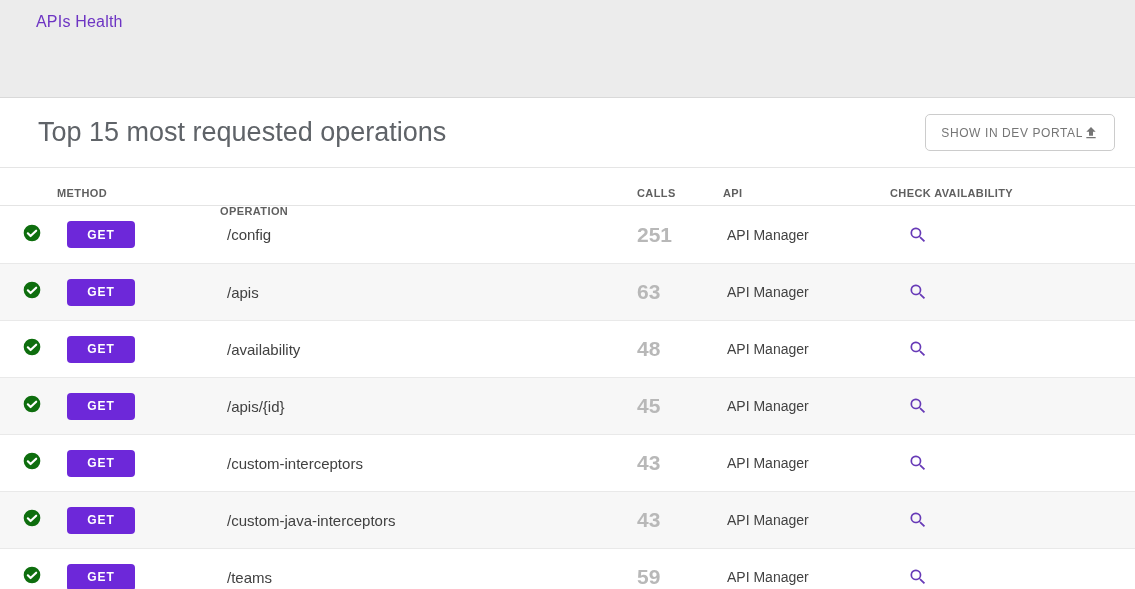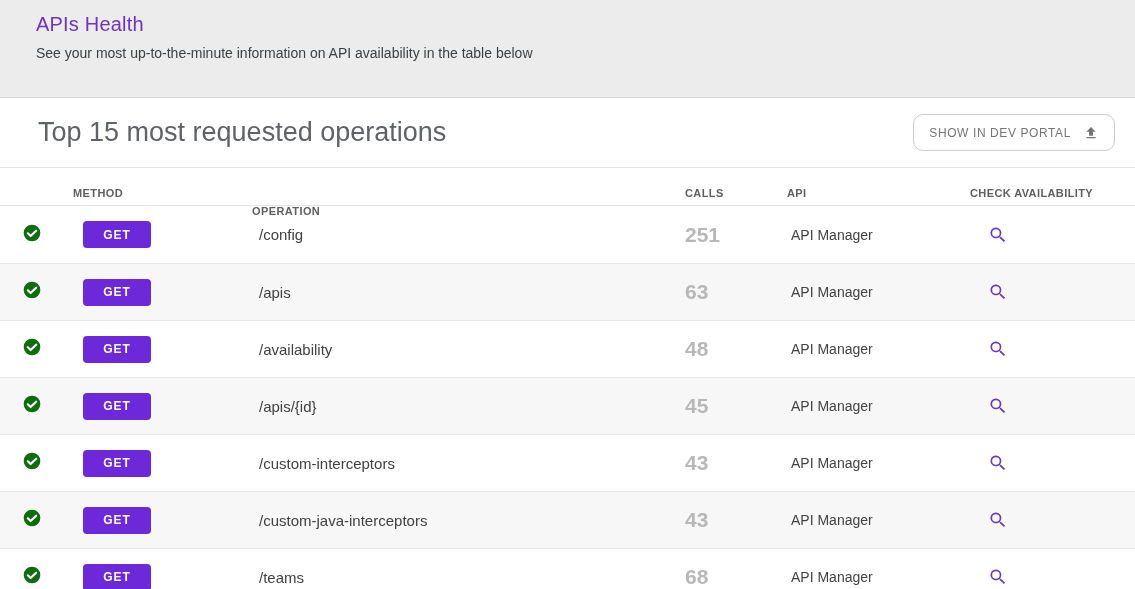--- a/index.html
+++ b/index.html
@@ -10,47 +10,46 @@
     -webkit-font-smoothing:antialiased;
   }
   .page { width:1135px; height:589px; overflow:hidden; background:#fff; }
 
   
   .top-band {
     height:98px; background:#ececec; border-bottom:1px solid #d9d9d9;
     padding:13px 36px 0 36px;
   }
   .page-title {
-    color:#6d34c3; font-size:20px; font-weight:500; letter-spacing:.2px;
+    color:#6d34c3; font-size:16px; font-weight:500; letter-spacing:.2px;
   }
   .page-subtitle {
     margin-top:9px; color:#3c4043; font-size:14px;
   }
 
   
   .section-header {
     height:70px; display:flex; align-items:center; justify-content:space-between;
     padding:0 20px 0 38px; border-bottom:1px solid #e5e5e5; background:#fff;
   }
   .section-title { color:#5f6368; font-size:27px; font-weight:400; }
   .portal-btn {
-    display:flex; align-items:center; gap:12px;
-    background:#fff; border:1px solid #ccc; border-radius:10px;
+    display:flex; align-items:center; gap:0;
+    background:#fff; border:1px solid #ccc; border-radius:5px;
     height:37px; padding:0 15px; cursor:pointer;
     color:#757575; font-size:12px; font-weight:500; letter-spacing:.6px;
     font-family:"Liberation Sans", sans-serif;
   }
   .portal-btn svg { display:block; }
 
   
   .grid {
     display:grid;
     grid-template-columns:57px 163px 417px 86px 167px 1fr;
     align-items:center;
-    gap:16px;
   }
   .thead {
     height:38px; border-bottom:1px solid #e4e4e4; background:#fff;
   }
   .th {
     color:#5f5f5f; font-size:11px; font-weight:bold; letter-spacing:.4px;
     text-transform:uppercase; white-space:nowrap;
   }
   .th.op { padding-left:0;margin-top:37px; }
   .row { height:57px; background:#fff; }
@@ -69,21 +68,20 @@
   .cell-check { padding-left:18px; display:flex; align-items:center; }
   .search-btn { background:none; border:none; padding:0; cursor:pointer; display:flex; }
 </style>
 </head>
 <body>
 
 <div class="page">
 
   <div class="top-band">
     <div class="page-title">APIs Health</div>
-    <div class="page-subtitle">See your most up-to-the-minute information on API availability in the table below</div>
   </div>
 
   <div class="section-header">
     <div class="section-title">Top 15 most requested operations</div>
     <button class="portal-btn">
       <span>SHOW IN DEV PORTAL</span>
       <span>
         <svg width="16" height="16" viewBox="0 0 24 24" fill="#757575">
           <path d="M9 16h6v-6h4l-7-7-7 7h4zm-4 2h14v2H5z"></path>
         </svg>
@@ -245,21 +243,21 @@
         <svg width="20" height="20" viewBox="0 0 24 24">
           <circle cx="12" cy="12" r="10" fill="#0e6e0e"></circle>
           <path d="M7 12.4l3.3 3.3L17 9.2" fill="none" stroke="#fff" stroke-width="2.6" stroke-linecap="round" stroke-linejoin="round"></path>
         </svg>
       </span>
     </div>
     <div>
       <div class="badge">GET</div>
     </div>
     <div class="cell-op">/teams</div>
-    <div class="cell-calls">68</div>
+    <div class="cell-calls">59</div>
     <div class="cell-api">API Manager</div>
     <div class="cell-check">
       <button class="search-btn" title="">
         <svg width="20" height="20" viewBox="0 0 24 24" fill="#673ab7">
           <path d="M15.5 14h-.79l-.28-.27a6.5 6.5 0 1 0-.7.7l.27.28v.79l5 4.99L20.49 19l-4.99-5zm-6 0A4.5 4.5 0 1 1 14 9.5 4.5 4.5 0 0 1 9.5 14z"></path>
         </svg>
       </button>
     </div>
   </div>
     </div>

